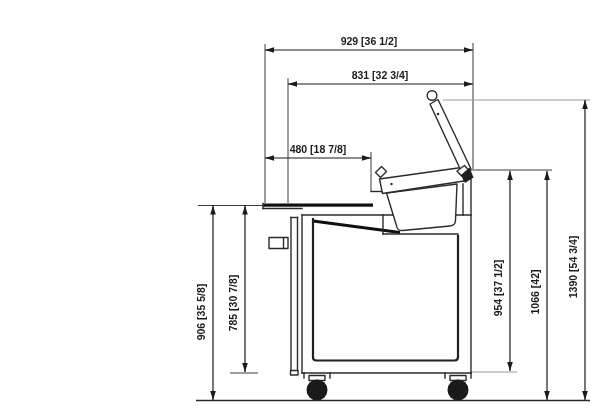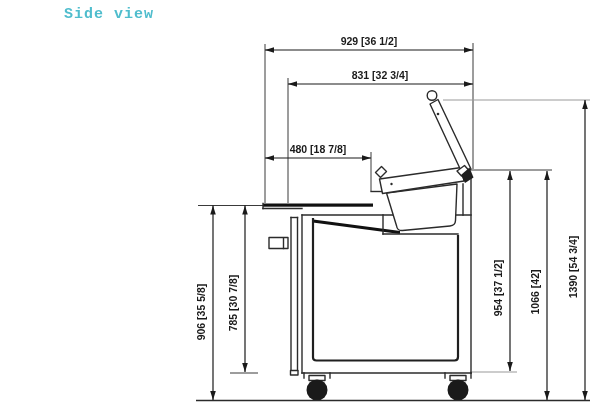--- a/index.html
+++ b/index.html
@@ -14,21 +14,20 @@
   svg .draw{stroke:#2b2b2b;stroke-width:1.4;fill:none;stroke-linecap:square;}
   svg .draww{stroke:#2b2b2b;stroke-width:1.4;fill:#ffffff;stroke-linejoin:round;}
   svg .thick{stroke:#111;stroke-width:3;fill:none;}
   svg .box{stroke:#1f1f1f;stroke-width:2.2;fill:none;}
   svg .arr{fill:#1a1a1a;stroke:none;}
 </style>
 </head>
 <body>
 
 <div class="stage">
-  <div class="title">Side view</div>
 
   <svg width="614" height="411" viewBox="0 0 614 411">
 
     <g>
       <line class="thin" x1="265" y1="44" x2="265" y2="203"></line>
       <line class="thin" x1="288" y1="78" x2="288" y2="203"></line>
       <line class="thin" x1="473" y1="43" x2="473" y2="169"></line>
       <line class="thin" x1="371" y1="152" x2="371" y2="191"></line>
       <line class="gray" x1="443" y1="100" x2="590" y2="100"></line>
       <line class="thin" x1="467" y1="170" x2="552" y2="170"></line>

